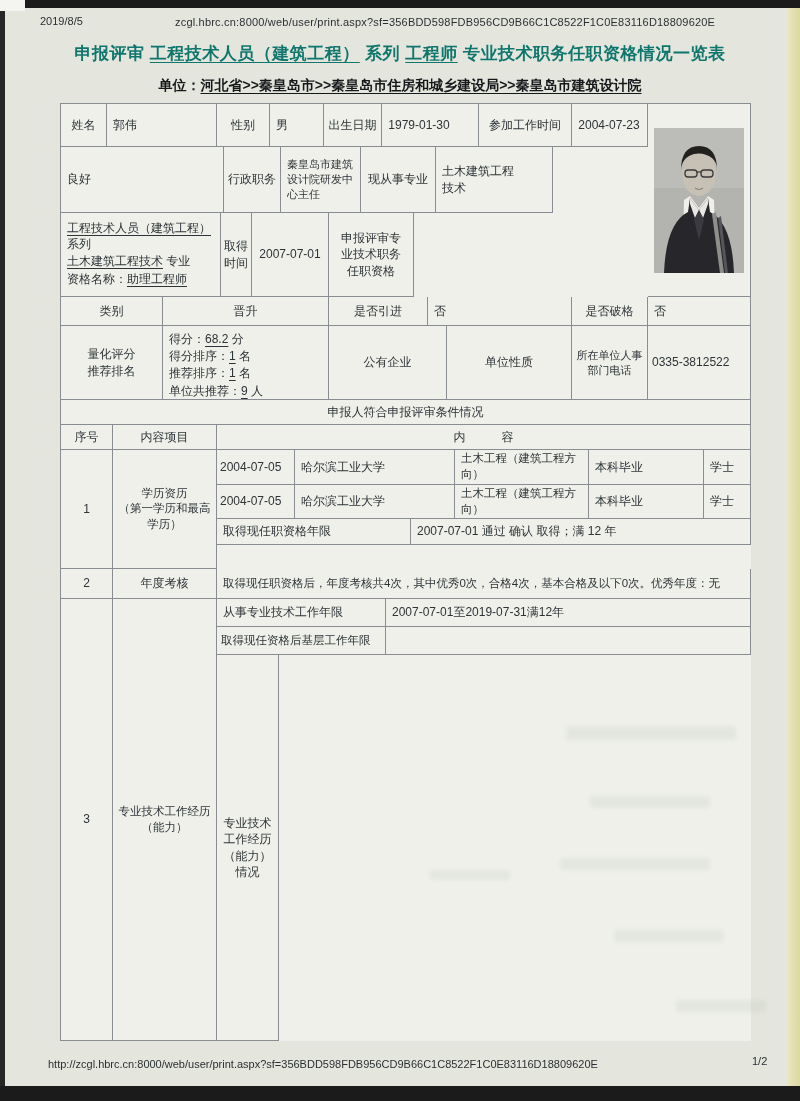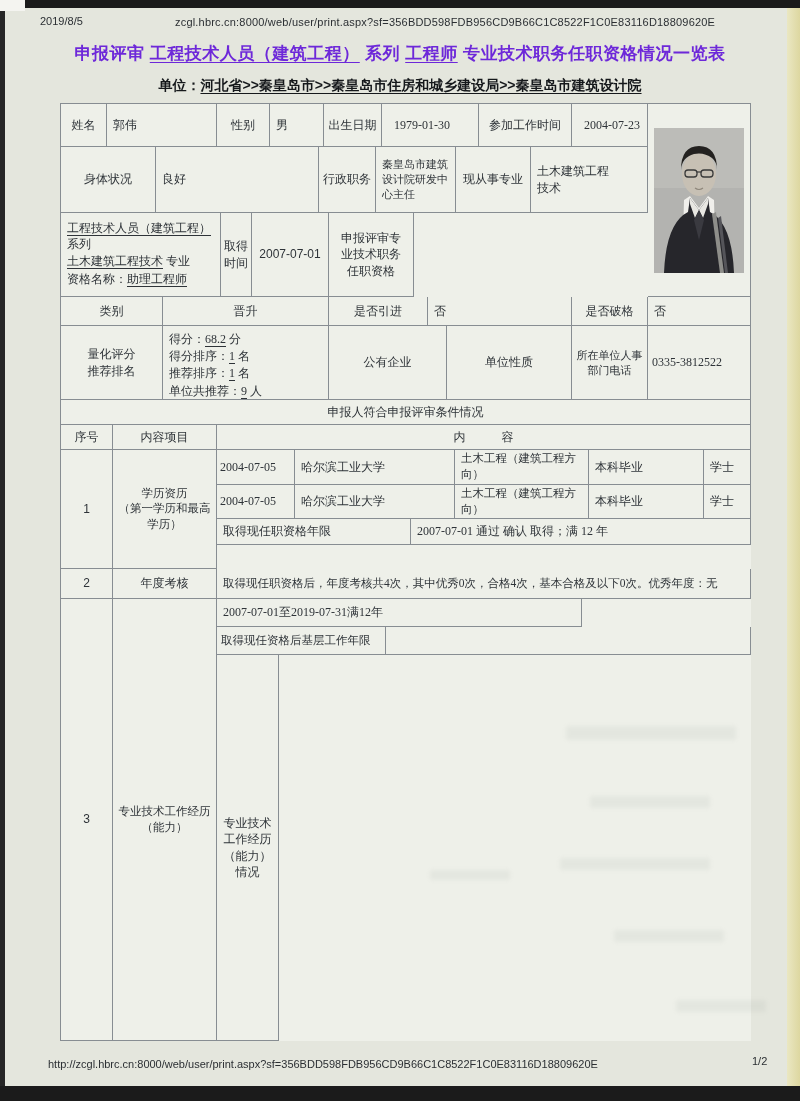--- a/index.html
+++ b/index.html
@@ -9,39 +9,39 @@
   #band-top{top:0;height:8px;}
   #band-bottom{top:1086px;height:15px;}
   #edge-left{position:absolute;left:0;top:0;width:5px;height:1101px;background:#262626;}
   #edge-right{position:absolute;left:787px;top:8px;width:13px;height:1078px;
               background:linear-gradient(90deg,#eae7c2,#ddd7a0);}
   #corner-notch{position:absolute;left:0;top:0;width:25px;height:11px;background:#f4f4f0;}
   .hdr-txt{position:absolute;font-size:11px;color:#2b2f33;text-align:right;}
   #print-date{left:40px;top:15px;}
   #print-url{left:175px;top:16px;letter-spacing:0.2px;}
   #doc-title{position:absolute;left:0;top:42px;width:800px;text-align:center;
-             font-size:17px;font-weight:bold;color:#6d28d9;letter-spacing:0.5px;}
+             font-size:17px;font-weight:bold;color:#0f766e;letter-spacing:0.5px;}
   #unit-line{position:absolute;left:0;top:77px;width:800px;text-align:center;
              font-size:14px;font-weight:bold;color:#15181b;}
   .u{text-decoration:underline;text-underline-offset:3px;}
   
   #tbl{position:absolute;left:60px;top:103px;width:690px;height:937px;
        border-top:1px solid #878d92;border-left:1px solid #878d92;
        background:#eef0e9;font-size:12px;line-height:1.35;}
   .row{display:flex;}
   .col{display:flex;flex-direction:column;}
   .c{box-sizing:border-box;border-right:1px solid #878d92;border-bottom:1px solid #878d92;
      display:flex;align-items:center;justify-content:center;text-align:center;
      padding:2px 4px;overflow:hidden;}
-  .left{justify-content:flex-start;text-align:left;padding-left:6px;font-family:Liberation Serif, serif;}
+  .left{justify-content:flex-start;text-align:left;padding-left:6px;}
   .top{align-items:flex-start;}
   .pre{white-space:pre-line;}
   .f11{font-size:11px;}
   .f115{font-size:11.5px;}
-  .wrapnum{width:62px;word-break:break-all;text-align:right;}
+  .wrapnum{width:62px;word-break:break-all;text-align:center;}
   .lines div{margin:1px 0;}
   .photo-cell{padding:0;}
   #footer-url{position:absolute;left:48px;top:1058px;font-size:11px;color:#2b2f33;}
   #page-num{position:absolute;left:752px;top:1055px;font-size:11px;color:#2b2f33;}
   .bleed{position:absolute;background:#8e978f;opacity:0.10;filter:blur(2px);border-radius:2px;}
 </style>
 </head>
 <body>
 
 <div id="scan">
@@ -70,21 +70,20 @@
           <div class="c" style="width:58px">出生日期</div>
           <div class="c left" style="width:97px">
               <span class="wrapnum">1979-01-30</span>
             </div>
           <div class="c" style="width:93px">参加工作时间</div>
           <div class="c left" style="width:76px">
               <span class="wrapnum">2004-07-23</span>
             </div>
         </div>
         <div class="row" style="height:66px">
-          <div class="c" style="width:95px">身体状况</div>
           <div class="c left" style="width:163px">良好</div>
           <div class="c" style="width:57px">行政职务</div>
           <div class="c left f11" style="width:80px">秦皇岛市建筑设计院研发中心主任</div>
           <div class="c" style="width:75px">现从事专业</div>
           <div class="c left" style="width:117px">
               <span style="width:80px;display:inline-block">土木建筑工程技术</span>
             </div>
         </div>
         <div class="row" style="height:84px">
           <div class="c left lines" style="width:160px;display:block;padding-top:6px">
@@ -188,20 +187,21 @@
       <div class="c" style="width:104px">年度考核</div>
       <div class="c left f115" style="width:534px">取得现任职资格后，年度考核共4次，其中优秀0次，合格4次，基本合格及以下0次。优秀年度：无</div>
     </div>
 
     <div class="row" style="height:442px">
       <div class="c" style="width:52px">3</div>
       <div class="c pre f115" style="width:104px">专业技术工作经历
 （能力）</div>
       <div class="col" style="width:534px">
         <div class="row" style="height:28px">
+          <div class="c left" style="width:169px">从事专业技术工作年限</div>
           <div class="c left" style="width:365px">2007-07-01至2019-07-31满12年</div>
         </div>
         <div class="row" style="height:28px">
           <div class="c left f115" style="width:169px;padding-left:4px">取得现任资格后基层工作年限</div>
           <div class="c left" style="width:365px"></div>
         </div>
         <div class="row" style="height:386px">
           <div class="c pre" style="width:62px;padding:2px">专业技术
 工作经历
 （能力）

